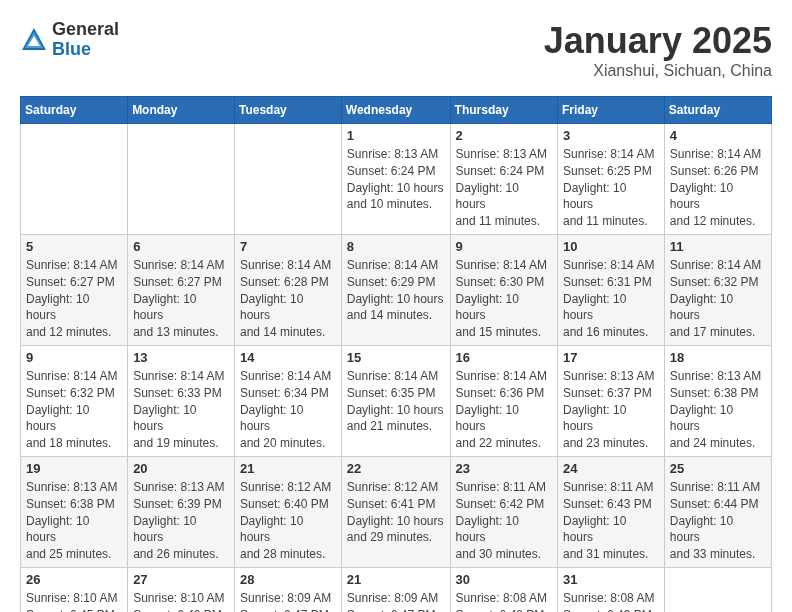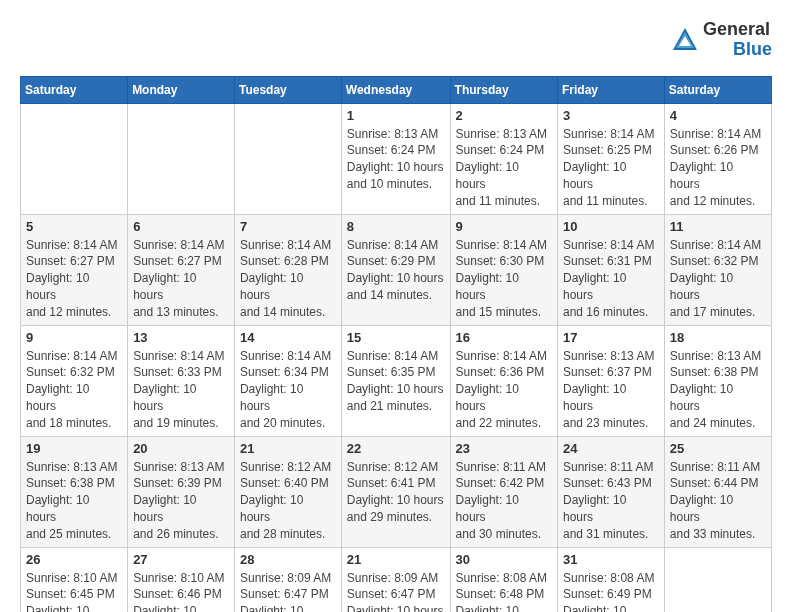--- a/index.html
+++ b/index.html
@@ -5,21 +5,21 @@
     * { box-sizing: border-box; margin: 0; padding: 0; }
     body {
       font-family: Arial, sans-serif;
       background: #fff;
       width: 792px;
       min-height: 612px;
       padding: 20px;
     }
     .header {
       display: flex;
-      justify-content: flex-end;
+      justify-content: space-between;
       align-items: flex-start;
       margin-bottom: 16px;
     }
     .logo {
       display: flex;
       align-items: center;
     }
     .logo-text {
       display: flex;
       flex-direction: column;
@@ -27,21 +27,20 @@
     }
     .logo-general {
       font-size: 18px;
       font-weight: bold;
       color: #333;
     }
     .logo-blue {
       font-size: 18px;
       font-weight: bold;
       color: #1a6faf;
-      margin-left: 30px;
     }
     .logo-icon {
       width: 28px;
       height: 28px;
       margin-right: 4px;
     }
     .title-section {
       text-align: right;
     }
     .month-title {
@@ -101,20 +100,24 @@
     <svg class="logo-icon" viewBox="0 0 28 28">
       <polygon points="14,2 26,24 2,24" fill="#1a6faf"></polygon>
       <polygon points="14,6 23,22 5,22" fill="#4a9fd4"></polygon>
       <polygon points="14,10 20,20 8,20" fill="#fff"></polygon>
     </svg>
     <div class="logo-text">
       <span class="logo-general">General</span>
       <span class="logo-blue">Blue</span>
     </div>
   </div>
+  <div class="title-section">
+    <div class="month-title">January 2025</div>
+    <div class="location">Xianshui, Sichuan, China</div>
+  </div>
 </div>
 
 <table class="calendar">
   <thead>
     <tr>
     <th>Saturday</th>
         <th>Monday</th>
         <th>Tuesday</th>
         <th>Wednesday</th>
         <th>Thursday</th>

